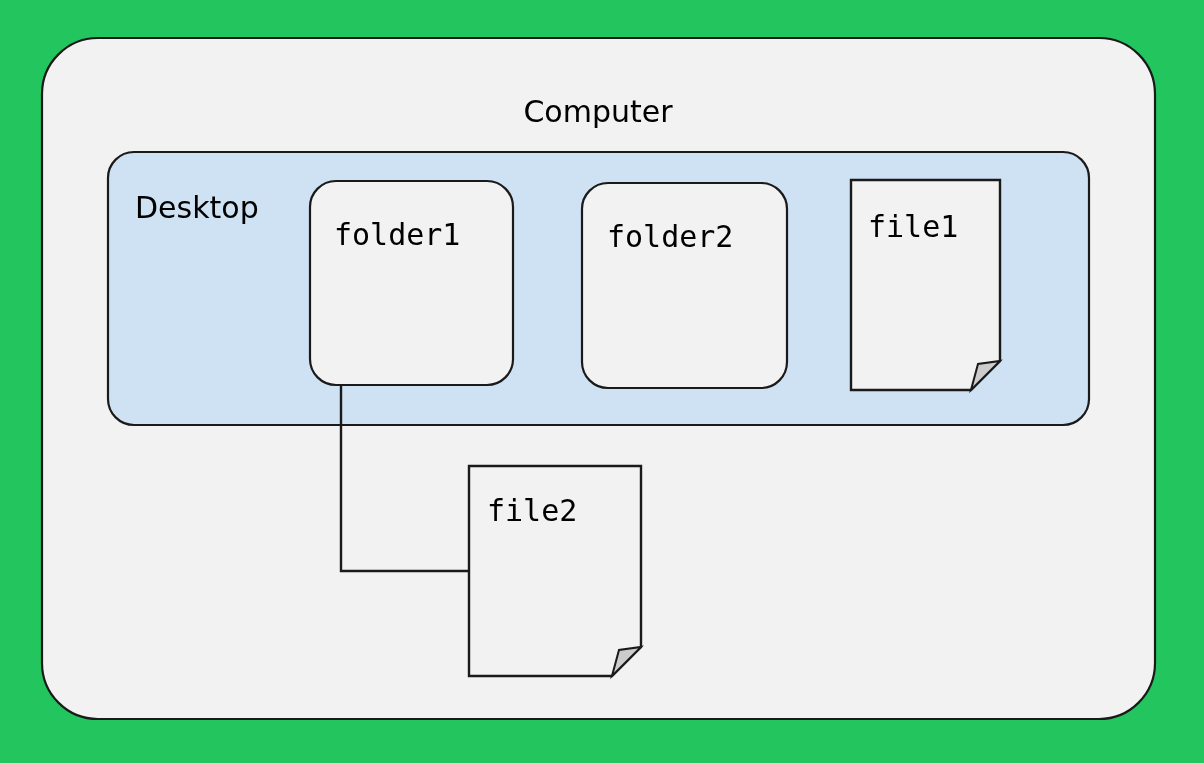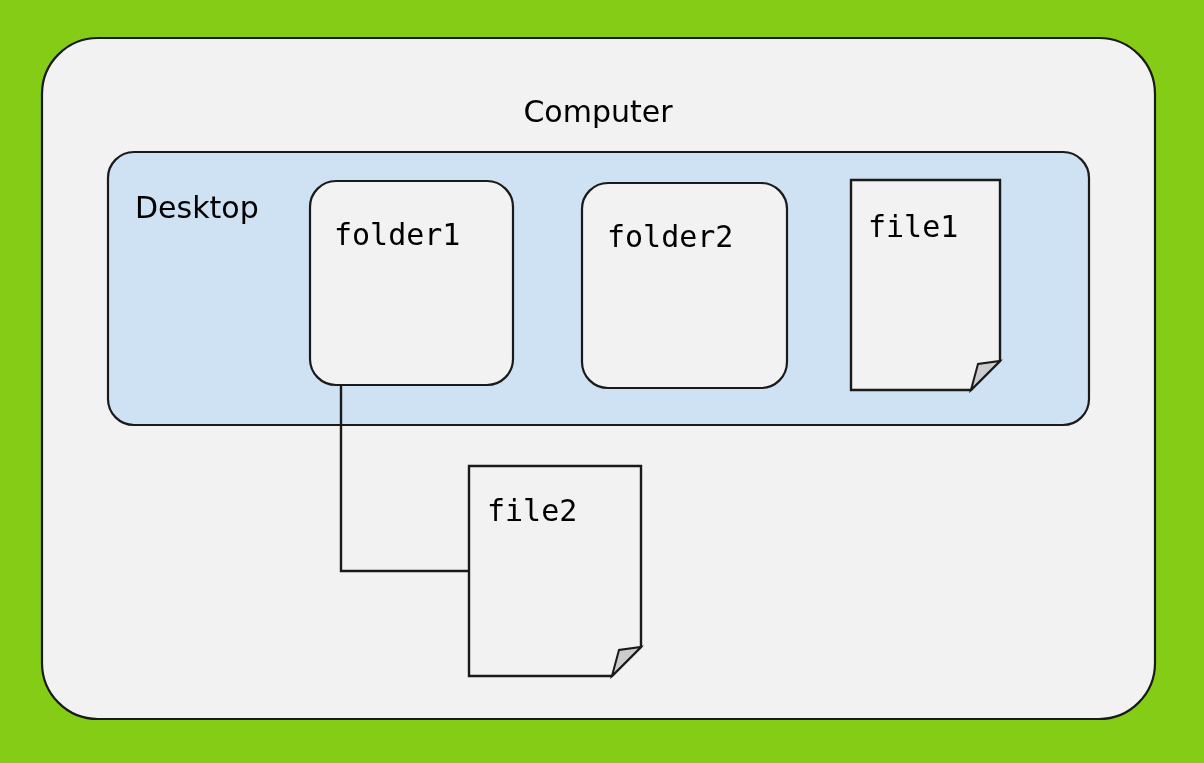--- a/index.html
+++ b/index.html
@@ -8,21 +8,21 @@
     padding: 0;
     background: #ffffff;
   }
   body {
     font-family: "Liberation Sans", sans-serif;
   }
   #canvas {
     position: relative;
     width: 1204px;
     height: 763px;
-    background: #84cc16;
+    background: #22c55e;
     overflow: hidden;
   }
   #diagram-svg {
     position: absolute;
     left: 0;
     top: 0;
     width: 1204px;
     height: 763px;
   }
   .label-sans {

